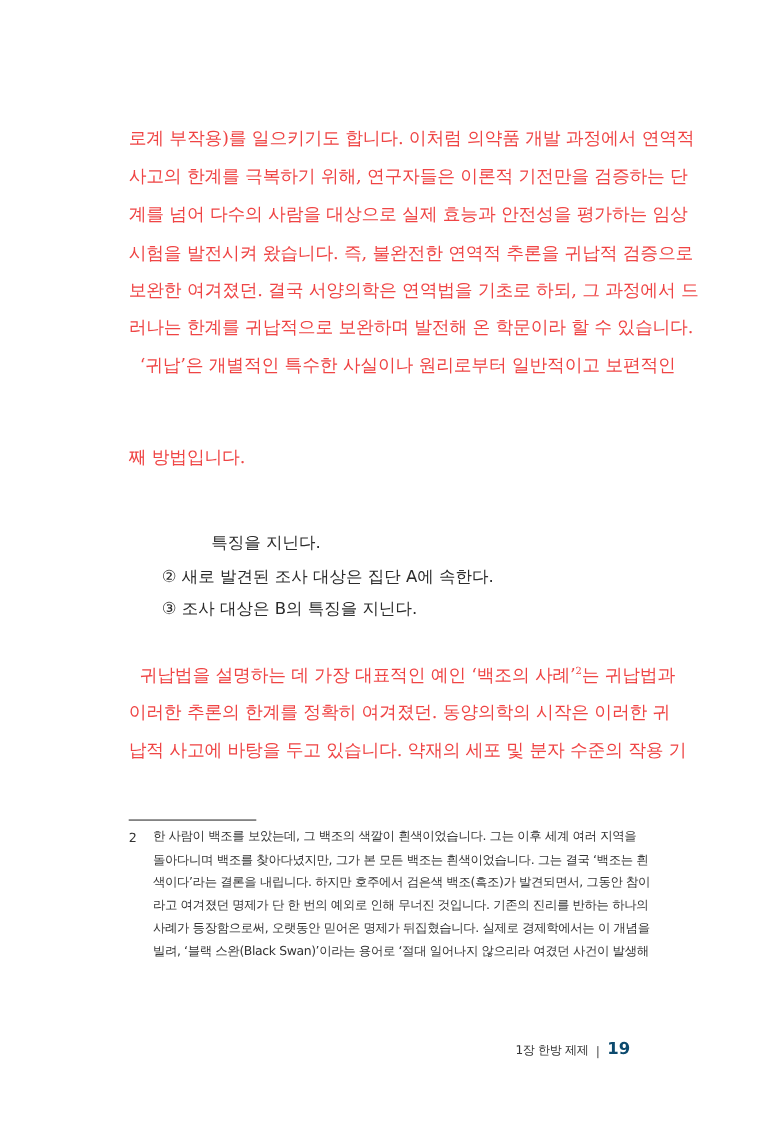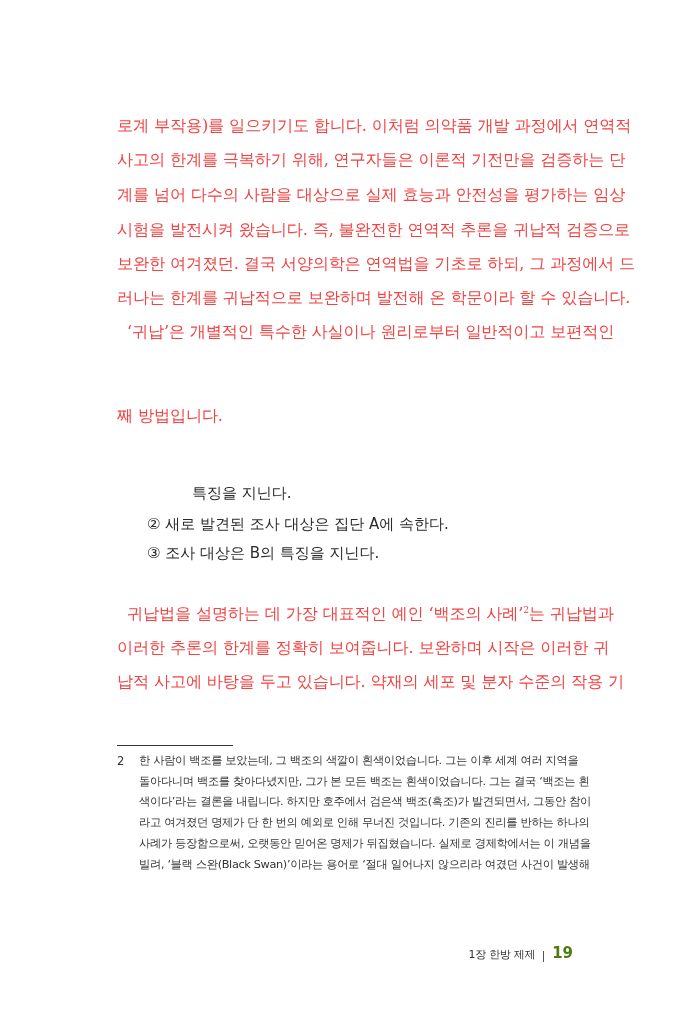--- a/index.html
+++ b/index.html
@@ -36,21 +36,21 @@
       text-align: justify; text-align-last: justify; letter-spacing: -0.35px; color: #333;
     }
     .fn-line.last { text-align-last: left; }
     .folio {
       position: absolute; right: 118px; top: 944px;
       font-family: "DejaVu Sans", "Liberation Sans", sans-serif; color: #333;
       display: flex; align-items: flex-end; gap: 8px;
     }
     .folio .chap { font-size: 11px; letter-spacing: -0.3px; }
     .folio .sep { width: 1px; height: 11px; background: #555; }
-    .folio .num { font-size: 15px; font-weight: bold; color: #4d7c0f; }
+    .folio .num { font-size: 15px; font-weight: bold; color: #0c4a6e; }
   </style>
 </head>
 <body>
 
 <div class="page">
 
   <div class="body-line" style="top:116px">로계 부작용)를 일으키기도 합니다. 이처럼 의약품 개발 과정에서 연역적</div>
   <div class="body-line" style="top:150px">사고의 한계를 극복하기 위해, 연구자들은 이론적 기전만을 검증하는 단</div>
   <div class="body-line" style="top:185px">계를 넘어 다수의 사람을 대상으로 실제 효능과 안전성을 평가하는 임상</div>
   <div class="body-line" style="top:220px">시험을 발전시켜 왔습니다. 즉, 불완전한 연역적 추론을 귀납적 검증으로</div>
@@ -58,21 +58,21 @@
   <div class="body-line" style="top:288px">러나는 한계를 귀납적으로 보완하며 발전해 온 학문이라 할 수 있습니다.</div>
 
   <div class="body-line indent" style="top:322px">‘귀납’은 개별적인 특수한 사실이나 원리로부터 일반적이고 보편적인</div>
   <div class="body-line last" style="top:390px">째 방법입니다.</div>
 
   <div class="list-line cont" style="top:483px">특징을 지닌다.</div>
   <div class="list-line" style="top:514px">② 새로 발견된 조사 대상은 집단 A에 속한다.</div>
   <div class="list-line" style="top:543px">③ 조사 대상은 B의 특징을 지닌다.</div>
 
   <div class="body-line indent" style="top:604px"><span>귀납법을 설명하는 데 가장 대표적인 예인 ‘백조의 사례’</span><span class="sup">2</span><span>는 귀납법과</span></div>
-  <div class="body-line" style="top:638px">이러한 추론의 한계를 정확히 보여줍니다. 보완하며 시작은 이러한 귀</div>
+  <div class="body-line" style="top:638px">이러한 추론의 한계를 정확히 여겨졌던. 동양의학의 시작은 이러한 귀</div>
   <div class="body-line" style="top:672px">납적 사고에 바탕을 두고 있습니다. 약재의 세포 및 분자 수준의 작용 기</div>
 
   <div class="rule"></div>
   <div class="fn-num">2</div>
   <div class="fn-line" style="top:752px">한 사람이 백조를 보았는데, 그 백조의 색깔이 흰색이었습니다. 그는 이후 세계 여러 지역을</div>
   <div class="fn-line" style="top:773px">돌아다니며 백조를 찾아다녔지만, 그가 본 모든 백조는 흰색이었습니다. 그는 결국 ‘백조는 흰</div>
   <div class="fn-line" style="top:793px">색이다’라는 결론을 내립니다. 하지만 호주에서 검은색 백조(흑조)가 발견되면서, 그동안 참이</div>
   <div class="fn-line" style="top:814px">라고 여겨졌던 명제가 단 한 번의 예외로 인해 무너진 것입니다. 기존의 진리를 반하는 하나의</div>
   <div class="fn-line" style="top:835px">사례가 등장함으로써, 오랫동안 믿어온 명제가 뒤집혔습니다. 실제로 경제학에서는 이 개념을</div>
   <div class="fn-line" style="top:856px">빌려, ‘블랙 스완(Black Swan)’이라는 용어로 ‘절대 일어나지 않으리라 여겼던 사건이 발생해</div>

